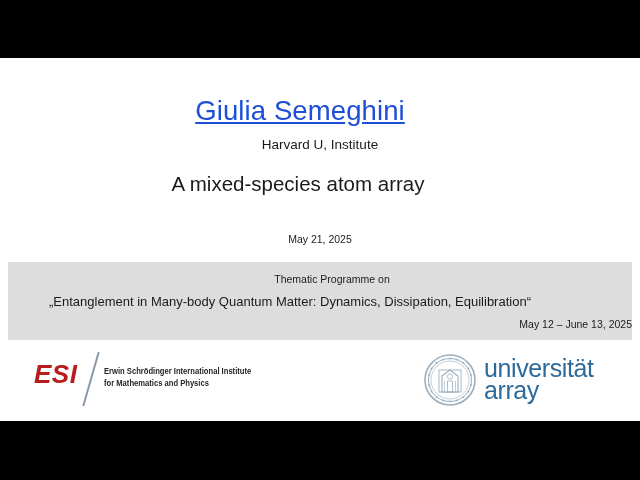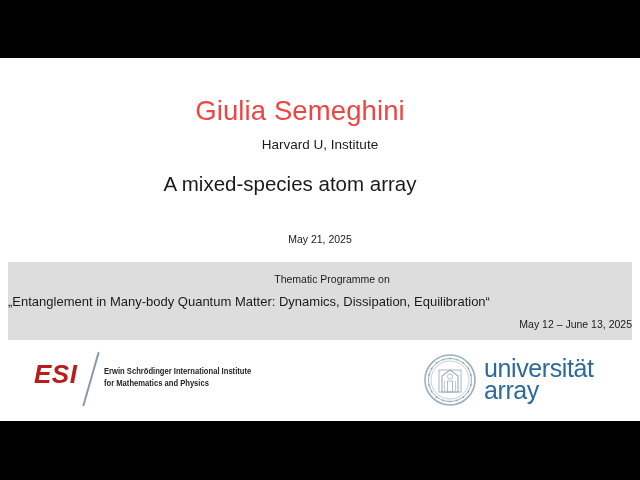--- a/index.html
+++ b/index.html
@@ -38,43 +38,45 @@
   }
 
   
   #speaker-name {
     position: absolute;
     top: 37px;
     left: 0;
     width: 600px;
     text-align: center;
     font-size: 27.5px;
-    color: #ef4444;
+    color: #1d4ed8;
     letter-spacing: 0.1px;
     white-space: nowrap;
+    text-decoration: underline;
   }
   #affiliation {
     position: absolute;
     top: 79px;
     left: 0;
     width: 640px;
     text-align: center;
     font-size: 13.5px;
     color: #1b1b1b;
     white-space: nowrap;
   }
   #talk-title {
     position: absolute;
     top: 113px;
     left: 0;
     width: 580px;
     text-align: center;
     font-size: 20.5px;
     line-height: 26px;
     color: #1b1b1b;
+    padding-left: 8px;
   }
   .title-line { display: block; white-space: nowrap; }
   #talk-date {
     position: absolute;
     top: 175px;
     left: 0;
     width: 640px;
     text-align: center;
     font-size: 10.5px;
     color: #1b1b1b;
@@ -98,20 +100,21 @@
     text-align: center;
     font-size: 10.5px;
     color: #1b1b1b;
     white-space: nowrap;
   }
   #programme-title {
     position: absolute;
     top: 32px;
     left: 0;
     width: 564px;
+    text-align: center;
     font-size: 13px;
     color: #1b1b1b;
     white-space: nowrap;
   }
   #programme-dates {
     position: absolute;
     top: 56px;
     left: 0;
     width: 624px;
     text-align: right;

